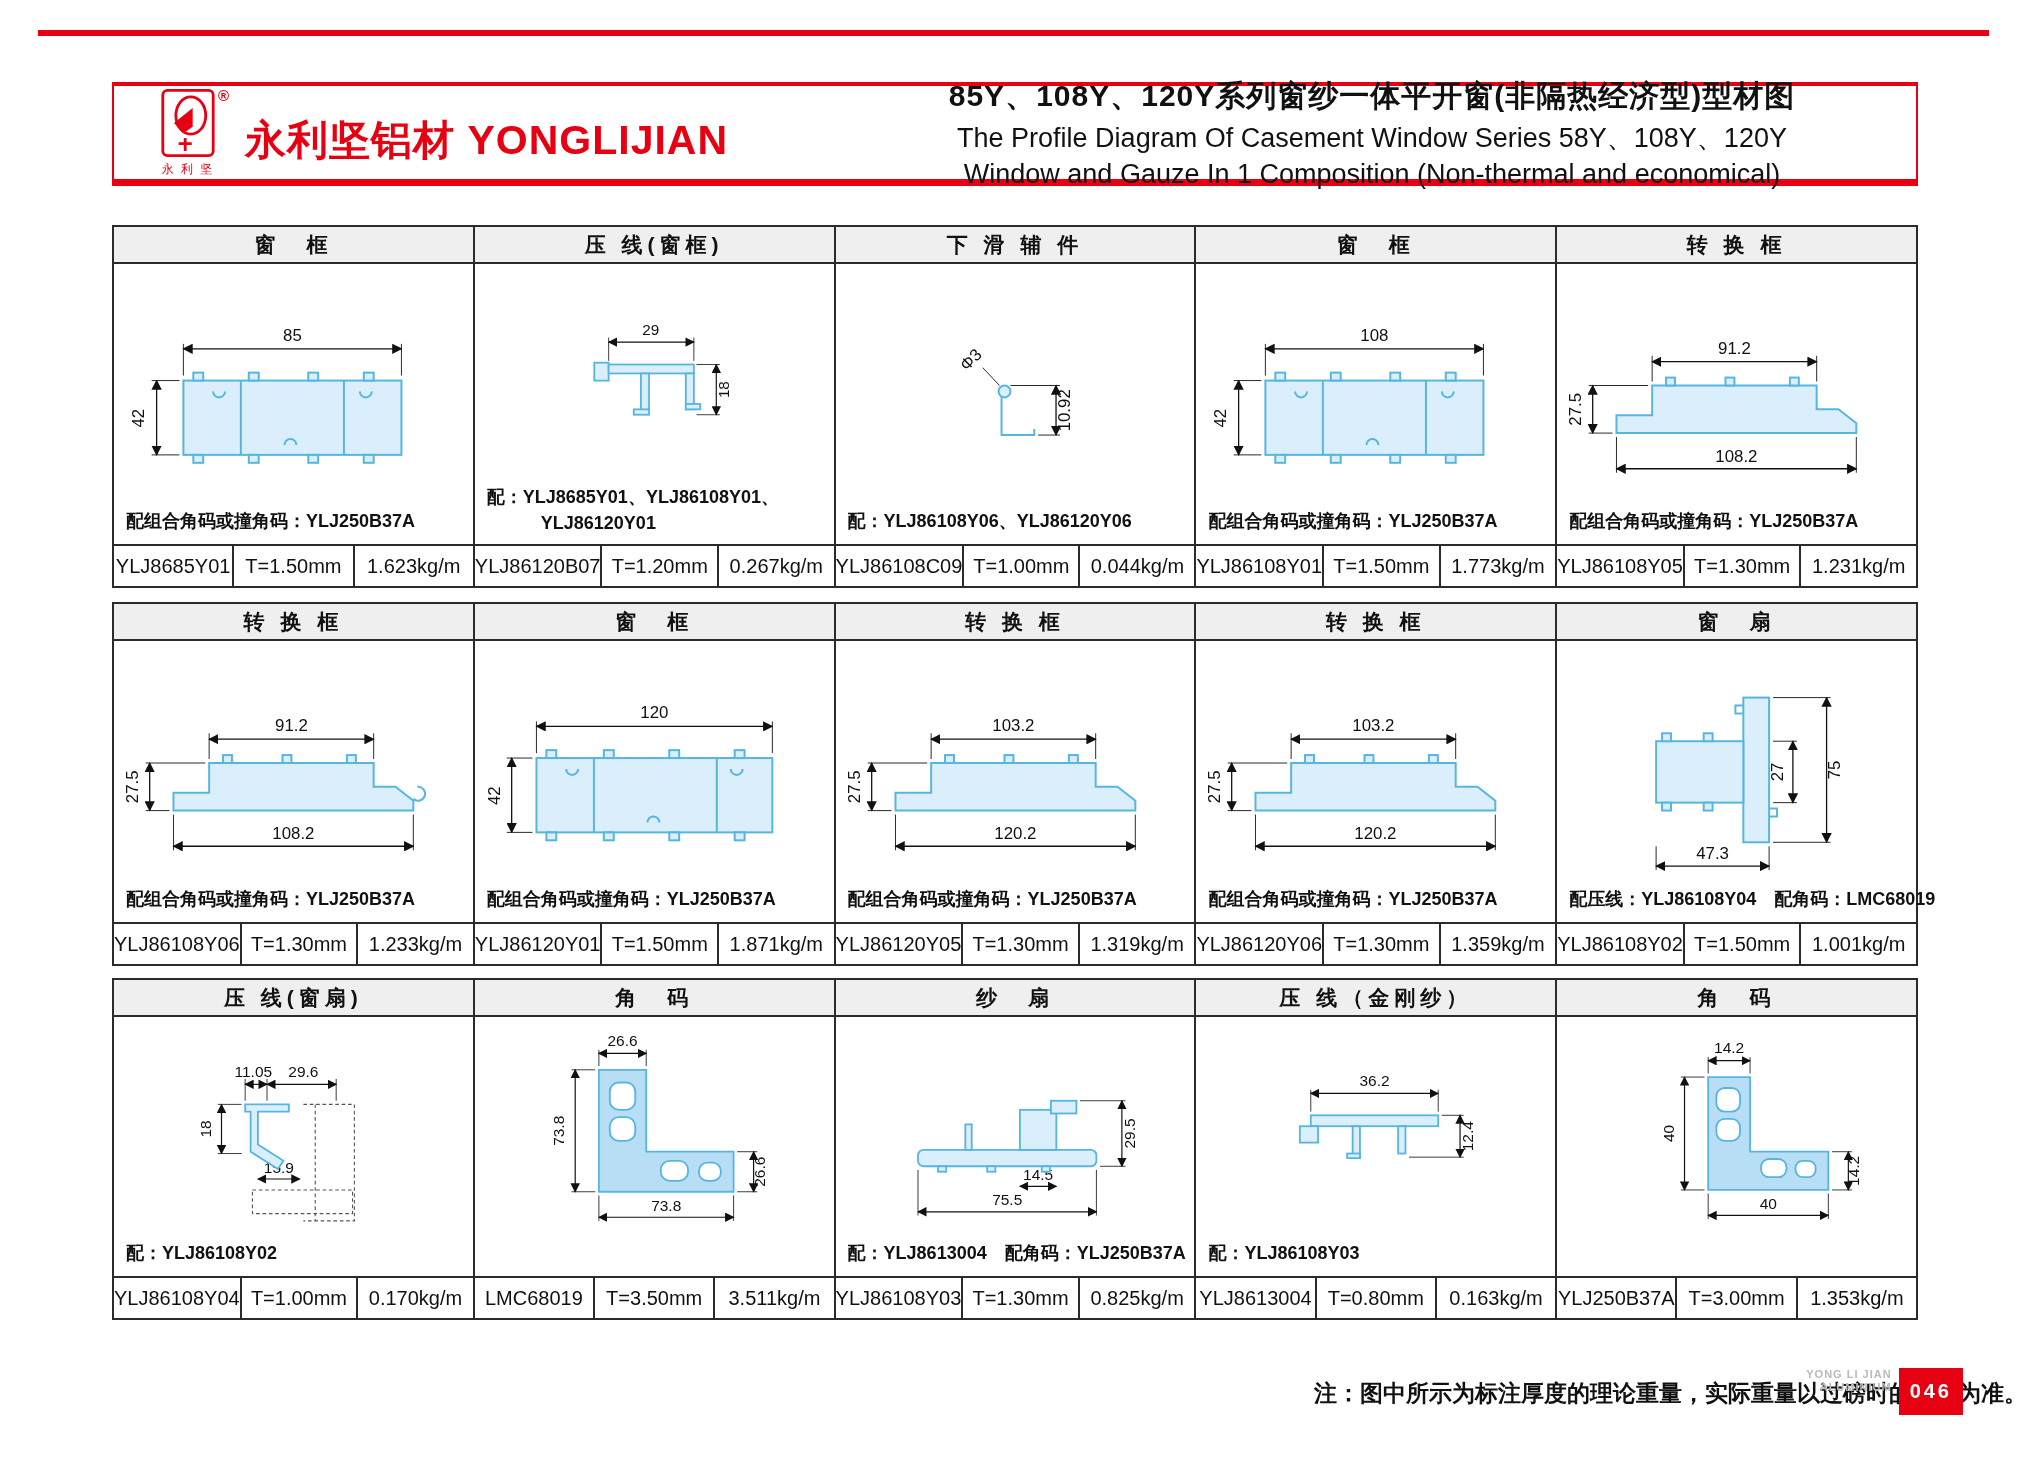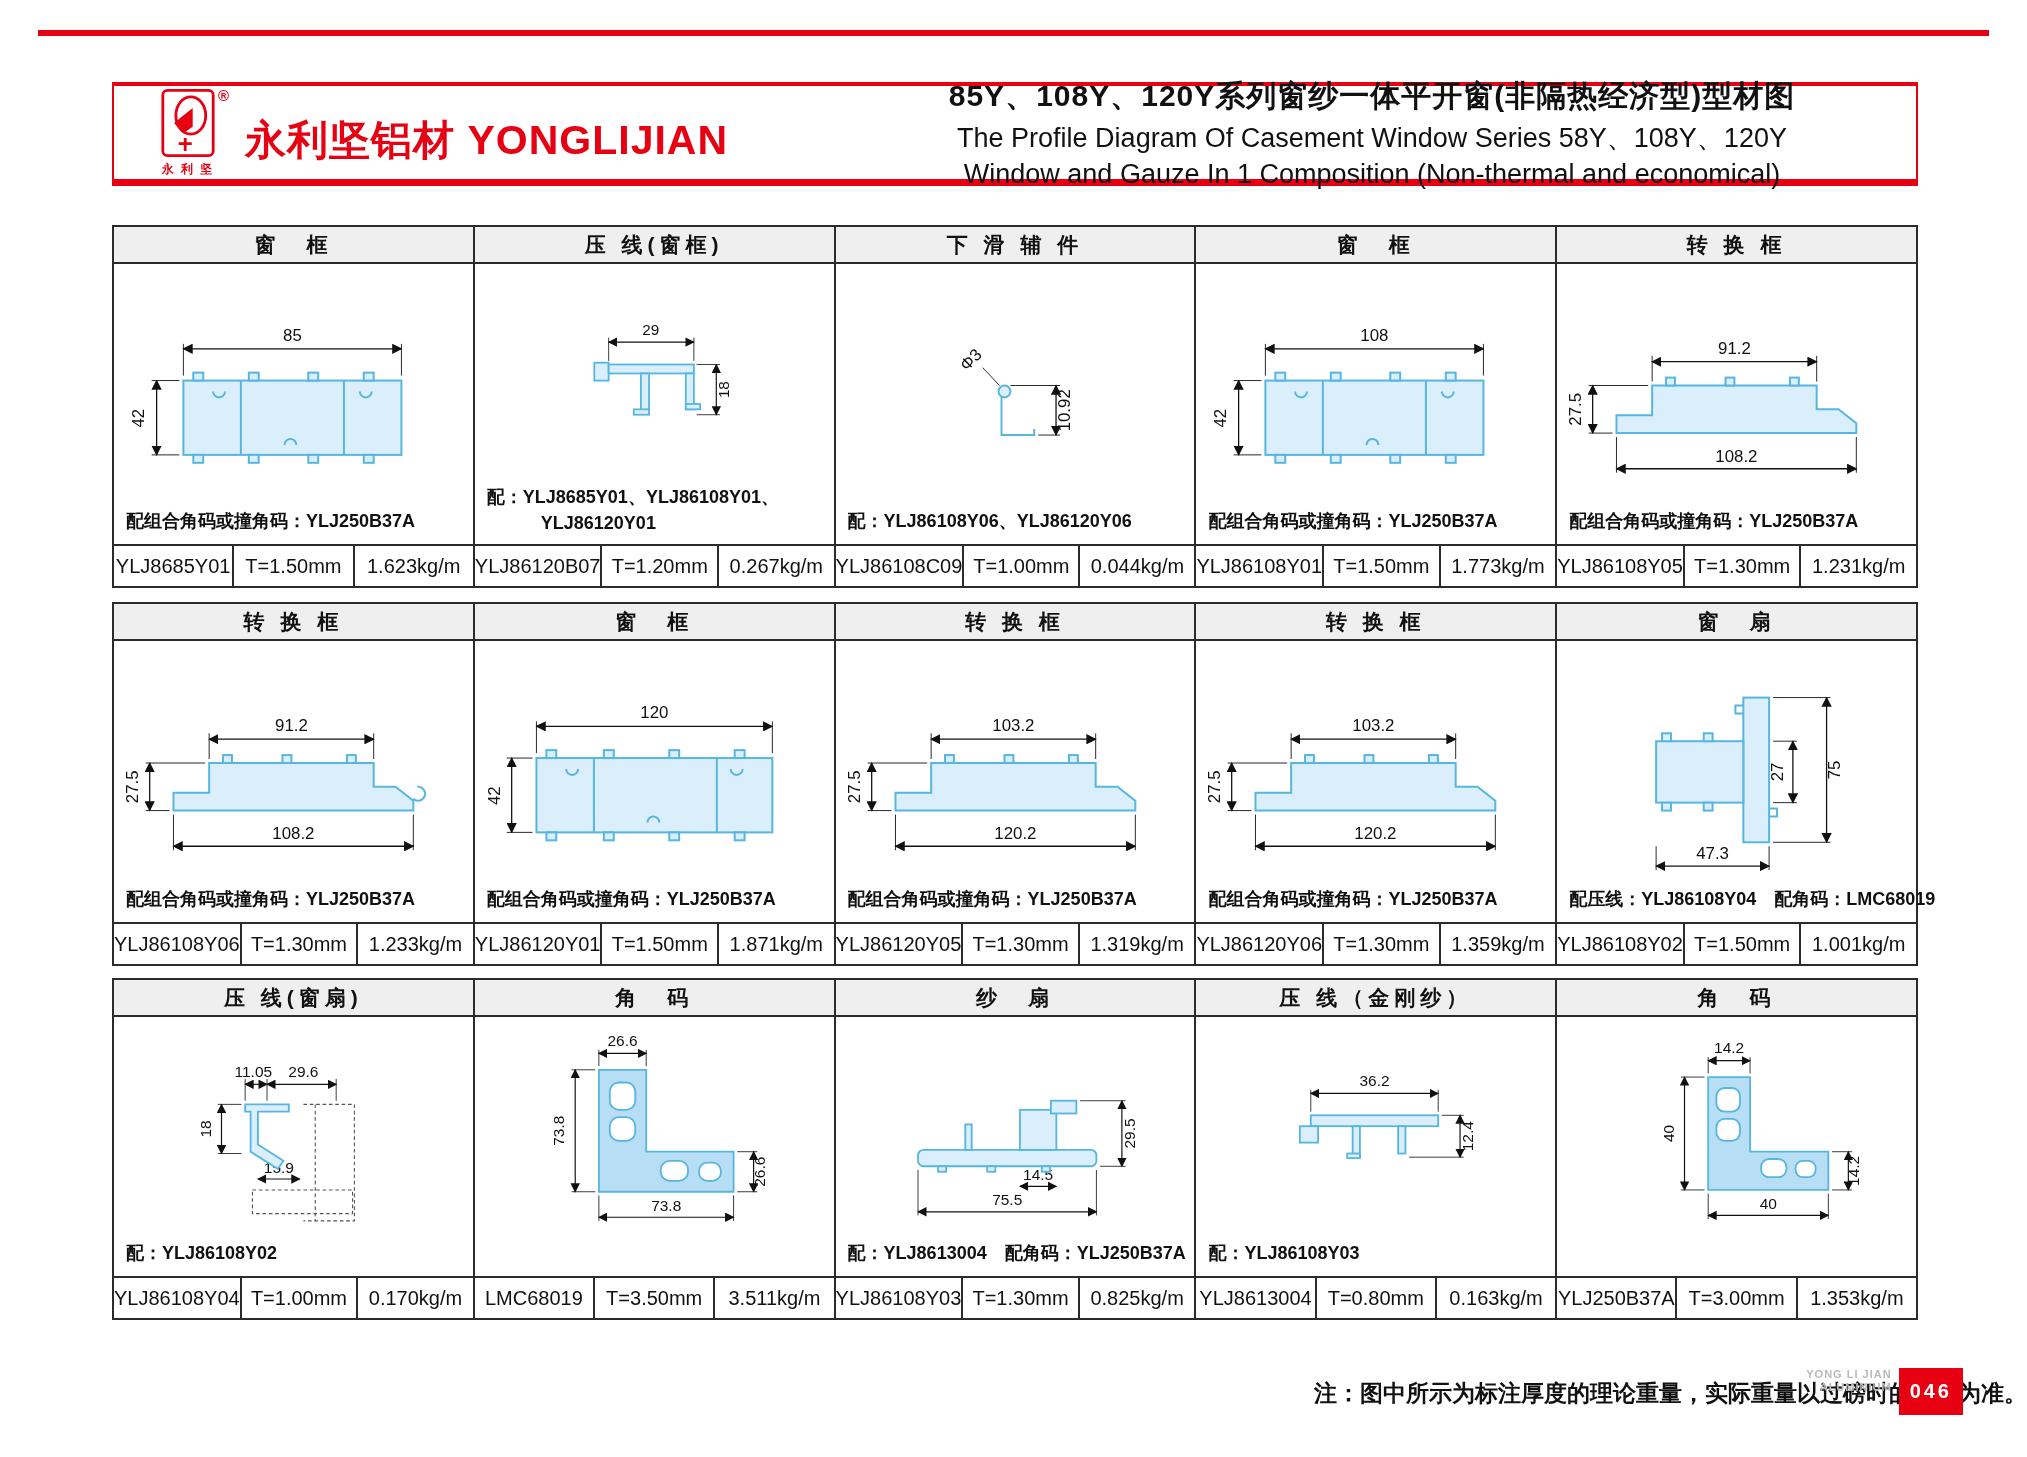--- a/index.html
+++ b/index.html
@@ -2,21 +2,21 @@
 <html><head>
 <meta charset="utf-8">
 <style>
 *{margin:0;padding:0;box-sizing:border-box}
 html,body{width:2027px;height:1457px}
 body{position:relative;background:#fff;font-family:"Liberation Sans","DejaVu Sans",sans-serif;color:#111;overflow:hidden}
 .topbar{position:absolute;left:38px;top:30px;width:1951px;height:6px;background:#e60012}
 .hdr{position:absolute;left:112px;top:82px;width:1806px;height:104px;border:2px solid #e60012;border-top-width:4px;border-bottom-width:7px;display:flex;align-items:center;background:#fff}
 .logo-wrap{display:flex;align-items:flex-start;padding-left:46px;width:580px}
 .emblem{width:56px;height:72px;display:block}
-.emblem-cap{color:#e60012;font-size:12px;font-weight:700;letter-spacing:2px;text-align:center;margin-top:2px}
+.emblem-cap{color:#e60012;font-size:12px;font-weight:400;letter-spacing:2px;text-align:center;margin-top:2px}
 .reg{color:#e60012;font-size:15px;font-weight:700;margin-left:2px}
 .brand{color:#e60012;font-weight:700;font-size:41px;letter-spacing:1px;margin:26px 0 0 16px;white-space:nowrap}
 .titles{flex:1;text-align:center;padding-left:150px;padding-right:16px}
 .t1{font-size:30px;font-weight:700;letter-spacing:1px}
 .t2,.t3{font-size:27px;margin-top:3px}
 .grid-row{position:absolute;left:112px;width:1806px;display:flex}
 .r1{top:225px;height:363px}.r2{top:602px;height:364px}.r3{top:978px;height:342px}
 .cell{flex:1;border:2px solid #2b2b2b;display:flex;flex-direction:column;background:#fff;min-width:0}
 .cell+.cell{margin-left:-2px}
 .cell-head{height:37px;background:#efefef;border-bottom:2px solid #2b2b2b;display:flex;align-items:center;justify-content:center;font-size:21px;font-weight:700;letter-spacing:5px;white-space:nowrap}

